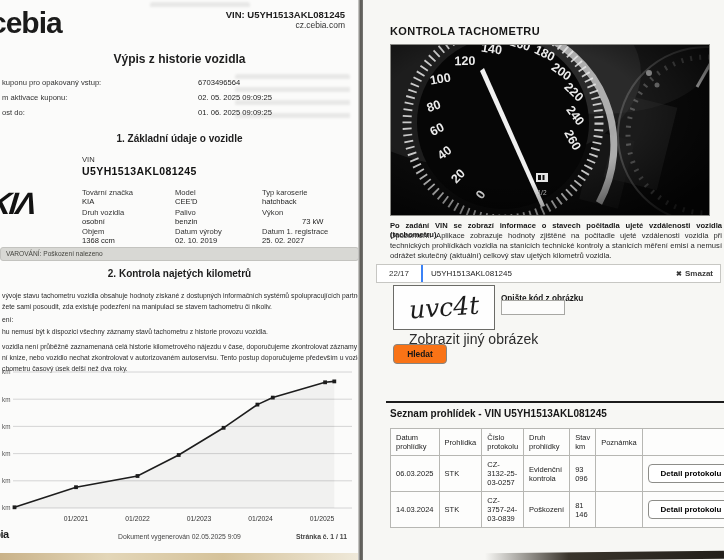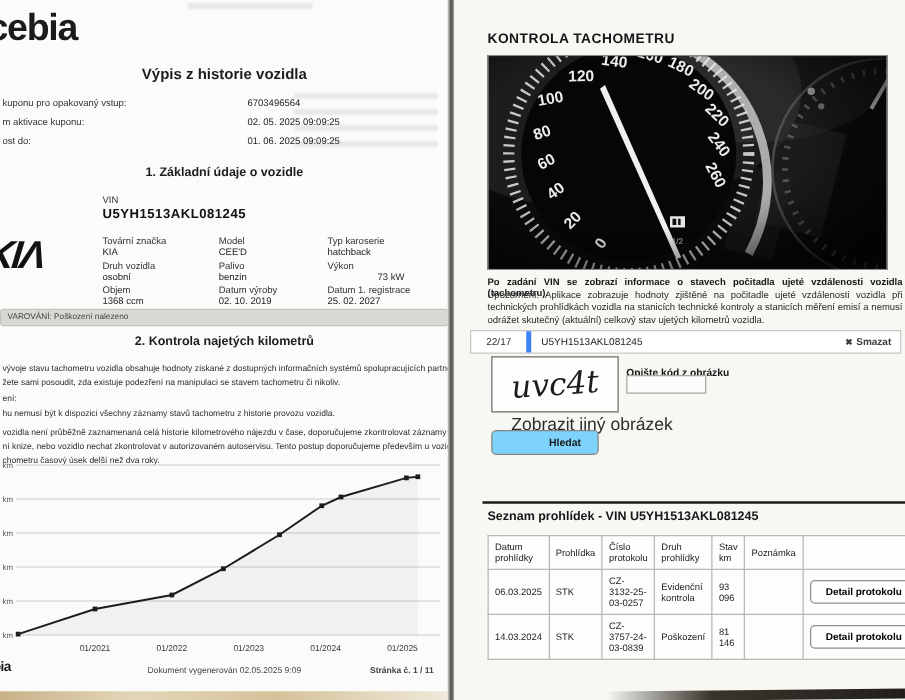--- a/index.html
+++ b/index.html
@@ -28,47 +28,51 @@
   .edge-left{left:0;bottom:0;width:359px;height:7px;
              background:linear-gradient(90deg,#c9b289,#e3d6b8 30%,#d5c29a 62%,#efe9da);}
   .edge-right{left:485px;bottom:0;width:239px;height:8px;transform:rotate(-.6deg);
               background:linear-gradient(90deg,rgba(60,55,45,0),#3a352c 35%,#221f1a);}
   
   .rp-title{font-weight:bold;font-size:11px;letter-spacing:.4px;color:#161616;}
   .photo{border:1px solid #8a8a86;background:#000;}
   .lead{font-size:7.6px;font-weight:bold;color:#161616;width:332px;text-align:justify;}
   .note{font-size:7.6px;color:#2a2a2a;width:332px;text-align:justify;line-height:1.32;}
   .vinbar{display:flex;align-items:stretch;border:1px solid #c7c7c3;background:#fff;height:17px;font-size:8px;}
-  .vinbar .cnt{width:44px;border-right:4px solid #3b82f6;display:flex;align-items:center;justify-content:center;color:#333;}
+  .vinbar .cnt{width:44px;border-right:2px solid #3b82f6;display:flex;align-items:center;justify-content:center;color:#333;}
   .vinbar .vv{flex:1;display:flex;align-items:center;padding-left:8px;color:#222;}
   .vinbar .clr{display:flex;align-items:center;gap:3px;padding-right:7px;font-weight:bold;color:#3a3a3a;cursor:pointer;}
   .captcha-box{border:1.5px solid #6b6b67;background:#fefefe;display:flex;align-items:center;justify-content:center;}
   .captcha-txt{font-family:"DejaVu Serif",serif;font-style:italic;font-size:25px;color:#1c1c1c;transform:rotate(-4deg);}
   .cap-lbl{font-size:8.2px;font-weight:bold;color:#161616;}
   .cap-input{border:1px solid #a7a7a3;background:#fcfcfb;width:64px;height:15px;box-sizing:border-box;}
   .link{font-size:14px;color:#2c2c2c;cursor:pointer;}
-  .btn{background:#7dd3fc;border:1.5px solid #868682;border-radius:4px;font-weight:bold;font-size:8.4px;color:#161616;
-       display:flex;align-items:center;justify-content:center;cursor:pointer;font-family:"Liberation Sans",sans-serif;padding-left:32px;}
+  .btn{background:#f97316;border:1.5px solid #868682;border-radius:4px;font-weight:bold;font-size:8.4px;color:#161616;
+       display:flex;align-items:center;justify-content:center;cursor:pointer;font-family:"Liberation Sans",sans-serif;}
   .divider{background:#1c1c1c;height:2px;}
   .insp-head{font-size:10px;font-weight:bold;color:#161616;}
   table.insp{border-collapse:collapse;font-size:7.5px;color:#222;background:#fdfdfc;}
   table.insp th,table.insp td{border:1px solid #b7b7b3;padding:4px 5px;text-align:left;vertical-align:middle;font-weight:normal;}
   .dbtn{border:1.5px solid #8d8d89;border-radius:4px;background:#fff;font-weight:bold;font-size:8px;
         padding:4px 12px;white-space:nowrap;cursor:pointer;}
 </style>
 </head>
 <body>
 
 <div class="screen">
 
   <div class="abs page-left">
 
     <div class="abs logo" style="left:-10px;top:6px;">cebia</div>
     <div class="abs artifact" style="left:150px;top:2px;width:100px;height:12px;"></div>
 
+    <div class="abs" style="right:14px;top:9px;">
+      <div class="vin-head">VIN: U5YH1513AKL081245</div>
+      <div class="site">cz.cebia.com</div>
+    </div>
 
     <div class="abs doc-title" style="left:0;top:52px;">Výpis z historie vozidla</div>
 
     <div class="abs lbl" style="left:2px;top:78px;">kuponu pro opakovaný vstup:</div>
     <div class="abs val" style="left:198px;top:78px;">6703496564</div>
     <div class="abs lbl" style="left:2px;top:93px;">m aktivace kuponu:</div>
     <div class="abs val" style="left:198px;top:93px;">02. 05. 2025 09:09:25</div>
     <div class="abs lbl" style="left:2px;top:108px;">ost do:</div>
     <div class="abs val" style="left:198px;top:108px;">01. 06. 2025 09:09:25</div>
     <div class="abs artifact" style="left:235px;top:74px;width:115px;height:46px;"></div>

